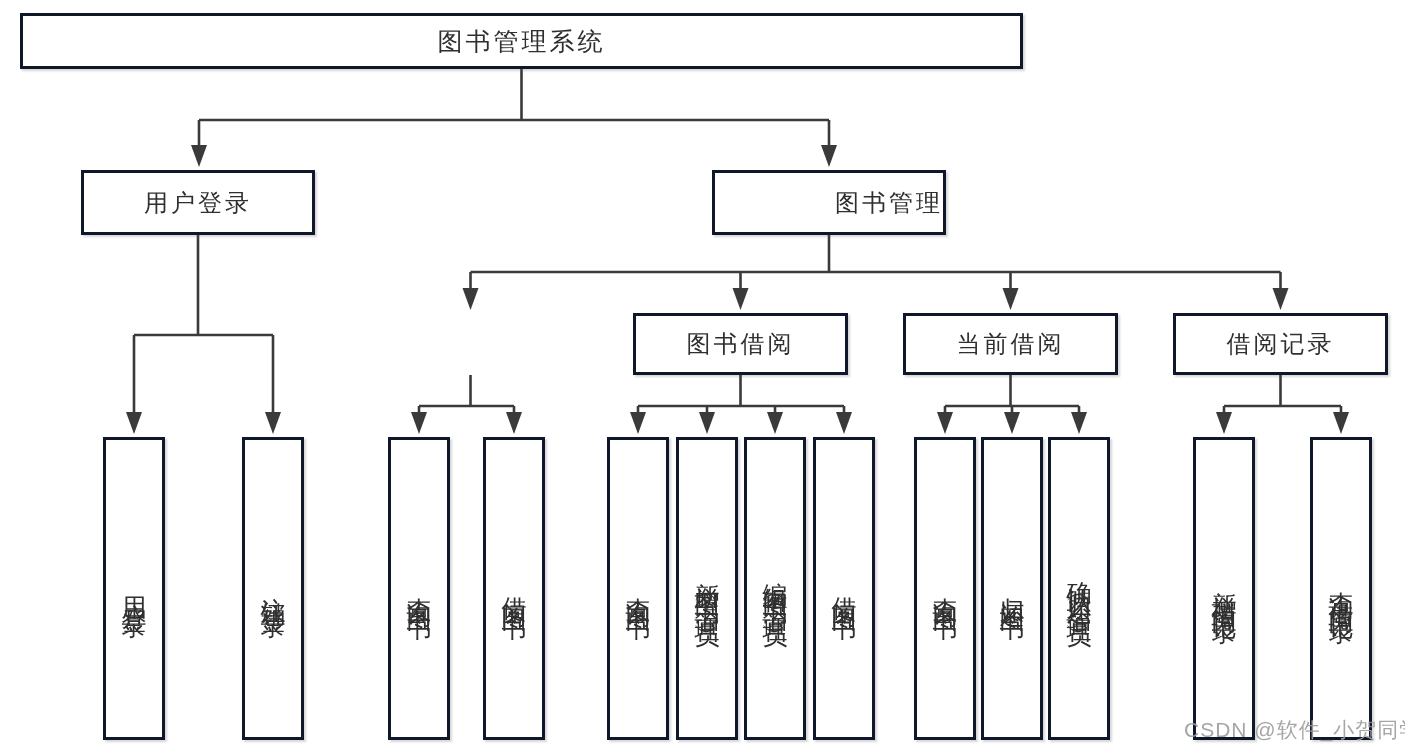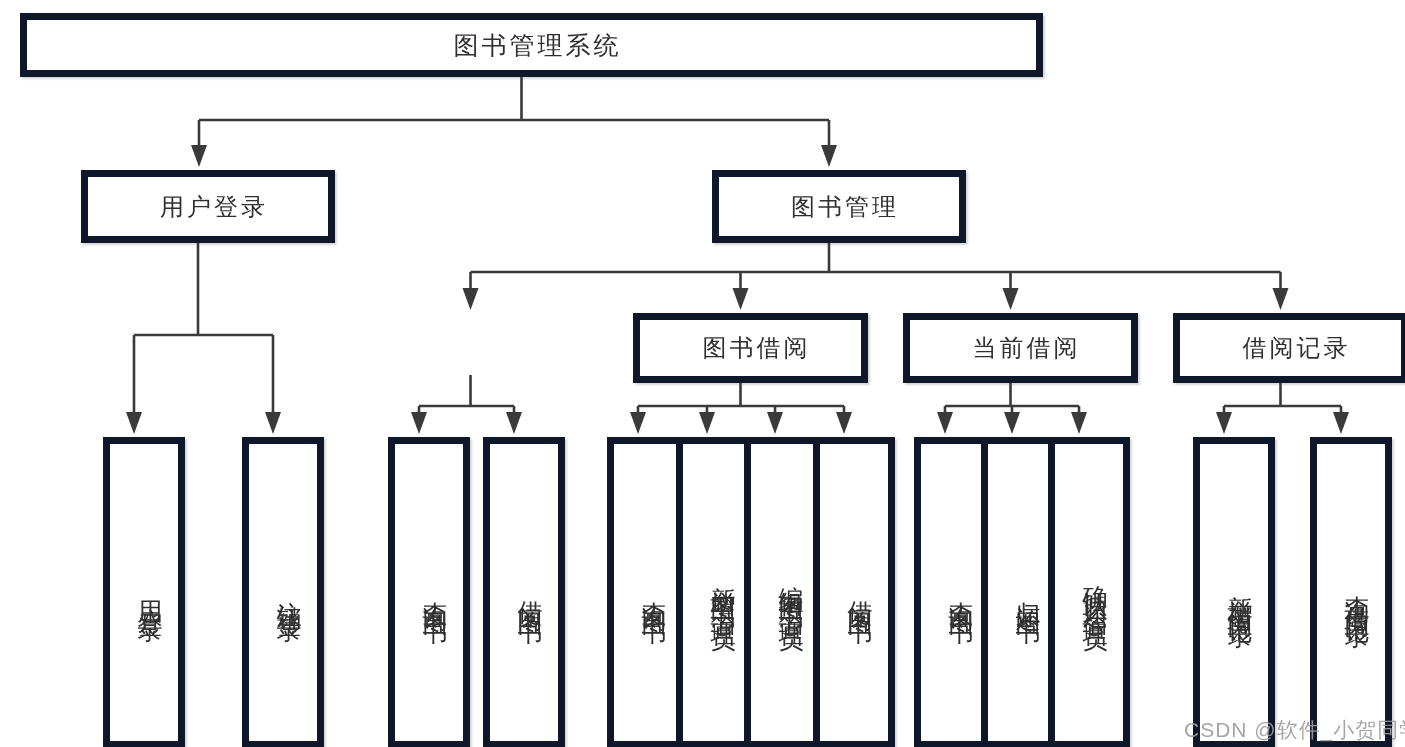--- a/index.html
+++ b/index.html
@@ -18,43 +18,42 @@
   }
   svg.connectors {
     position: absolute;
     left: 0;
     top: 0;
     z-index: 1;
   }
   .node {
     position: absolute;
     background: #ffffff;
-    border: 7px solid #0f172a;
+    border: 3px solid #0f172a;
     box-shadow: 2px 2px 2px rgba(90,90,90,0.25);
     display: flex;
     align-items: center;
     justify-content: center;
     z-index: 2;
     box-sizing: content-box;
-    padding-left: 12px;
   }
   .node .h-label {
     font-size: 24px;
     letter-spacing: 3px;
     white-space: nowrap;
     color: #2f2f2f;
   }
   .root-box {
     left: 20px; top: 13px;
     width: 997px; height: 50px;
   }
   .root-box .h-label { font-size: 25px; }
   .lvl2 { width: 228px; height: 59px; top: 170px; }
   .lvl2-1 { left: 81px; }
-  .lvl2-2 { left: 712px; }
+  .lvl2-2 { left: 712px; justify-content: flex-end; }
   .lvl3 { width: 209px; height: 56px; top: 313px; }
   .lvl3-1 { left: 363px; }
   .lvl3-2 { left: 633px; }
   .lvl3-3 { left: 903px; }
   .lvl3-4 { left: 1173px; }
   .leaf {
     top: 437px;
     width: 56px;
     height: 297px;
   }

